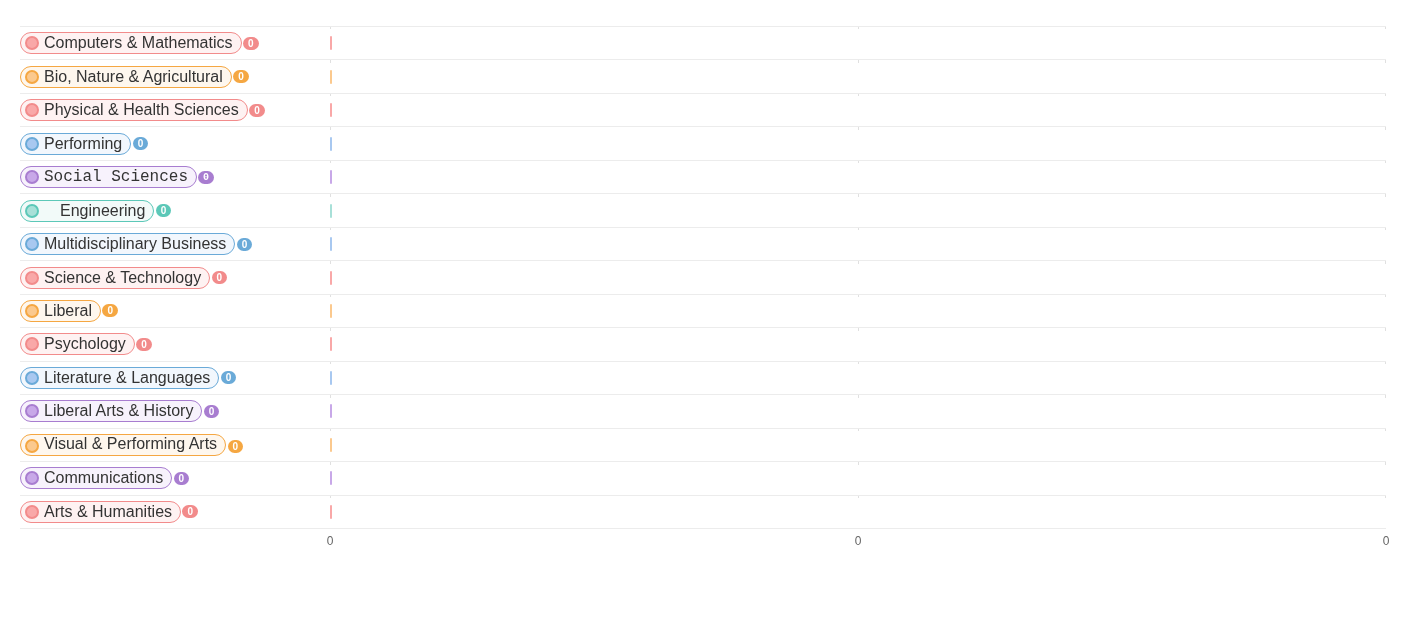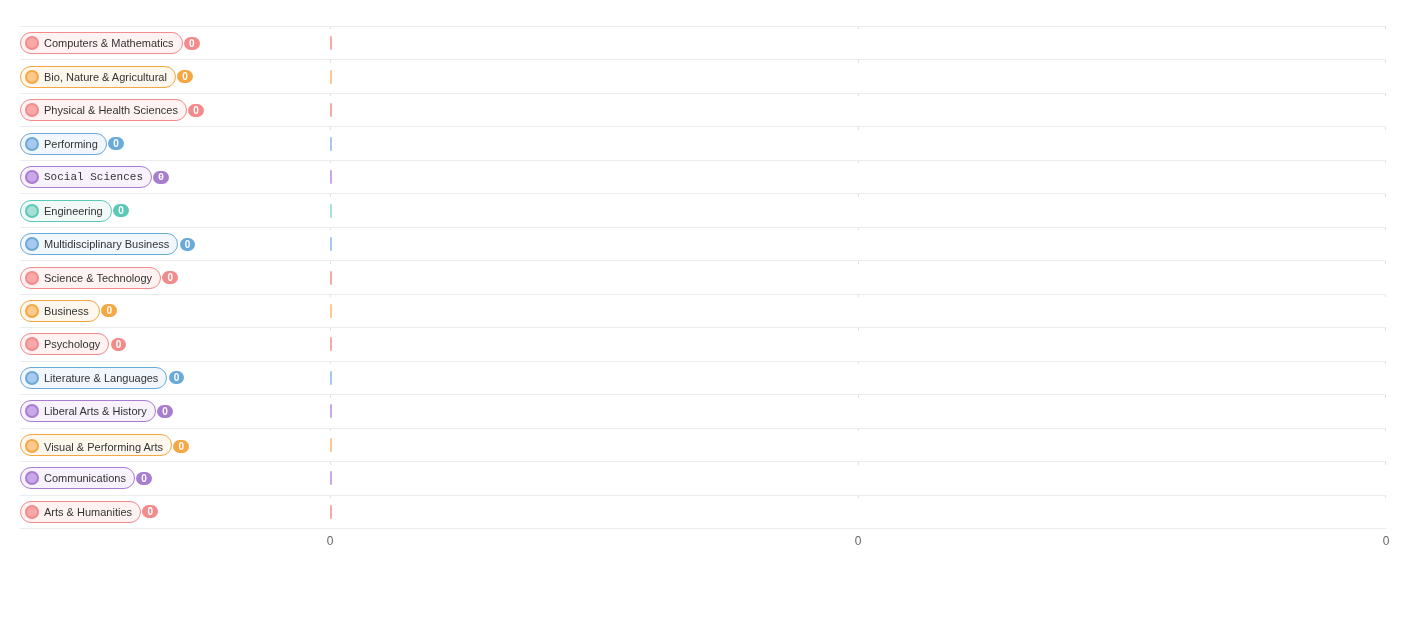--- a/index.html
+++ b/index.html
@@ -90,21 +90,21 @@
     }
     .pill-dot {
       width: 14px;
       height: 14px;
       border-radius: 50%;
       border: 2px solid;
       margin-right: 5px;
       flex-shrink: 0;
     }
     .pill-text {
-      font-size: 11px;
+      font-size: 16px;
       color: #333;
       white-space: nowrap;
     }
     .pill-badge {
       position: absolute;
       right: -18px;
       background: #ccc;
       color: #fff;
       border-radius: 10px;
       font-size: 10px;
@@ -233,21 +233,21 @@
             <div class="bar-fill" style="width: 2px; background: rgb(200, 168, 232);"></div>
           </div>
         </div>
         <div class="bar-row">
           <div class="grid-lines">
             <div class="grid-line"></div>
             <div class="grid-line"></div>
             <div class="grid-line"></div>
           </div>
           <div class="bar-label-area">
-            <div class="pill" style="border-color: rgb(92, 200, 184); background: rgba(168, 224, 216, 0.15);">
+            <div class="pill" style="border-color: rgb(92, 200, 184); background: rgba(168, 224, 216, 0.15); gap: 16px;">
               <div class="pill-dot" style="background: rgb(168, 224, 216); border-color: rgb(92, 200, 184);"></div>
               <span class="pill-text">Engineering</span>
               <span class="pill-badge" style="background: rgb(92, 200, 184);">0</span>
             </div>
           </div>
           <div class="bar-graph-area">
             <div class="bar-fill" style="width: 2px; background: rgb(168, 224, 216);"></div>
           </div>
         </div>
         <div class="bar-row">
@@ -286,21 +286,21 @@
         </div>
         <div class="bar-row">
           <div class="grid-lines">
             <div class="grid-line"></div>
             <div class="grid-line"></div>
             <div class="grid-line"></div>
           </div>
           <div class="bar-label-area">
             <div class="pill" style="border-color: rgb(245, 167, 66); background: rgba(251, 201, 142, 0.15);">
               <div class="pill-dot" style="background: rgb(251, 201, 142); border-color: rgb(245, 167, 66);"></div>
-              <span class="pill-text">Business</span>
+              <span class="pill-text">Liberal</span>
               <span class="pill-badge" style="background: rgb(245, 167, 66);">0</span>
             </div>
           </div>
           <div class="bar-graph-area">
             <div class="bar-fill" style="width: 2px; background: rgb(251, 201, 142);"></div>
           </div>
         </div>
         <div class="bar-row">
           <div class="grid-lines">
             <div class="grid-line"></div>

